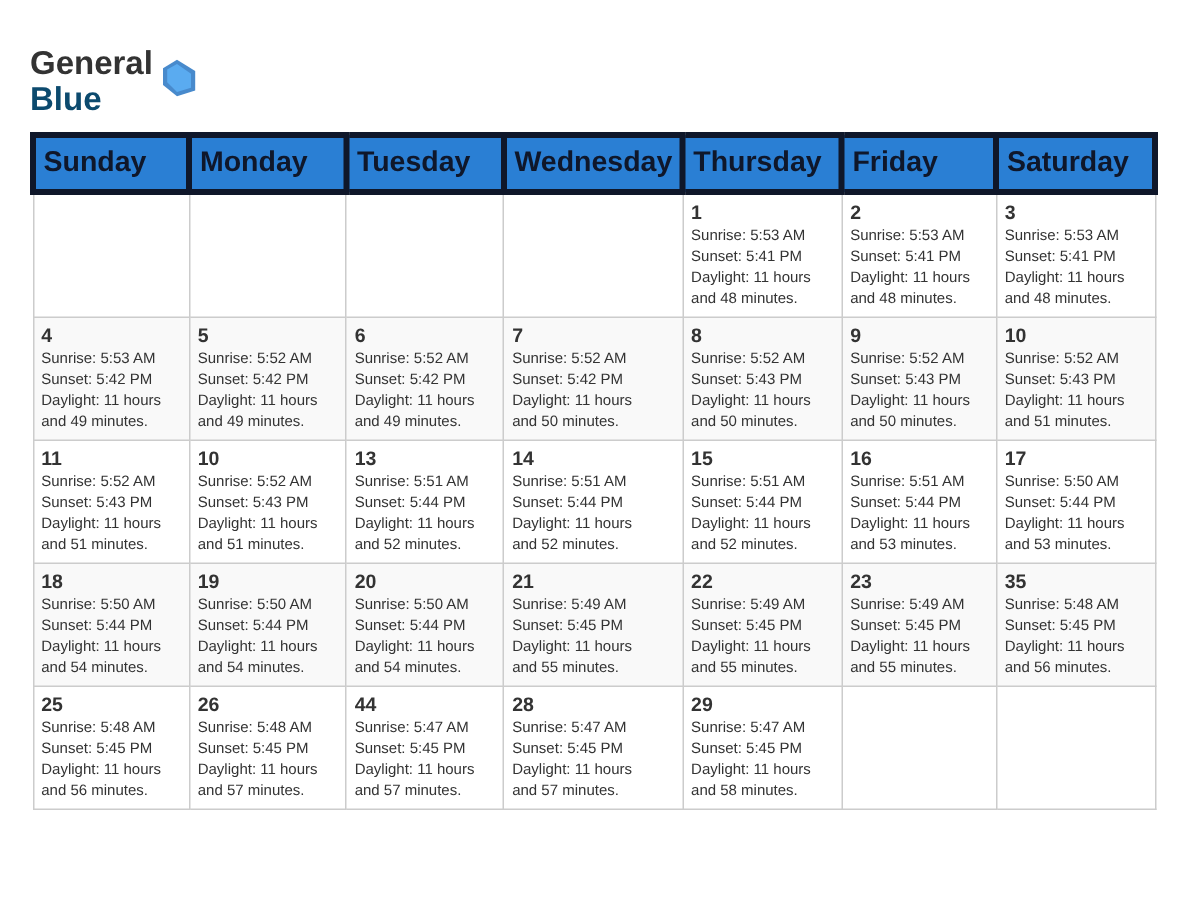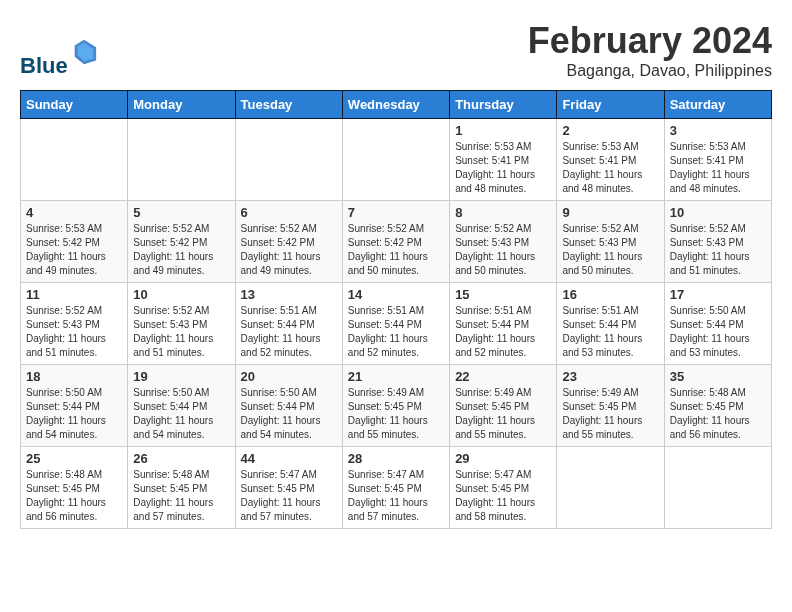--- a/index.html
+++ b/index.html
@@ -47,25 +47,25 @@
       font-size: 16px;
       color: #333;
     }
     .calendar-table {
       width: 100%;
       border-collapse: collapse;
       font-size: 11px;
     }
     .calendar-table th {
       background-color: #2a7fd4;
-      color: #ffffff;
+      color: #0f172a;
       text-align: left;
       padding: 6px 5px;
-      font-size: 13px;
-      border: 1px solid #0f172a;
+      font-size: 19px;
+      border: 4px solid #0f172a;
     }
     .calendar-table td {
       border: 1px solid #ccc;
       vertical-align: top;
       padding: 4px 5px;
       height: 80px;
       width: calc(100% / 7);
     }
     .day-number {
       font-size: 13px;
@@ -93,33 +93,29 @@
     }
   </style>
 </head>
 <body>
 
 <div class="header-section">
   <div class="logo">
     <div>
       <div style="display:flex;align-items:center;">
         <span class="logo-text">
-          <br>
+          <span class="logo-general">General</span><br>
           <span class="logo-blue">Blue</span>
         </span>
         <svg class="logo-icon" viewBox="0 0 30 30">
           <polygon points="15,2 28,10 28,24 15,28 5,20 5,8" fill="#1a6dbf" opacity="0.8"></polygon>
           <polygon points="15,5 25,12 25,22 15,25 8,18 8,9" fill="#5aabf0"></polygon>
         </svg>
       </div>
     </div>
-  </div>
-  <div class="title-section">
-    <div class="main-title">February 2024</div>
-    <div class="subtitle">Baganga, Davao, Philippines</div>
   </div>
 </div>
 
 <table class="calendar-table">
   <thead>
     <tr>
     <th>Sunday</th>
         <th>Monday</th>
         <th>Tuesday</th>
         <th>Wednesday</th>

